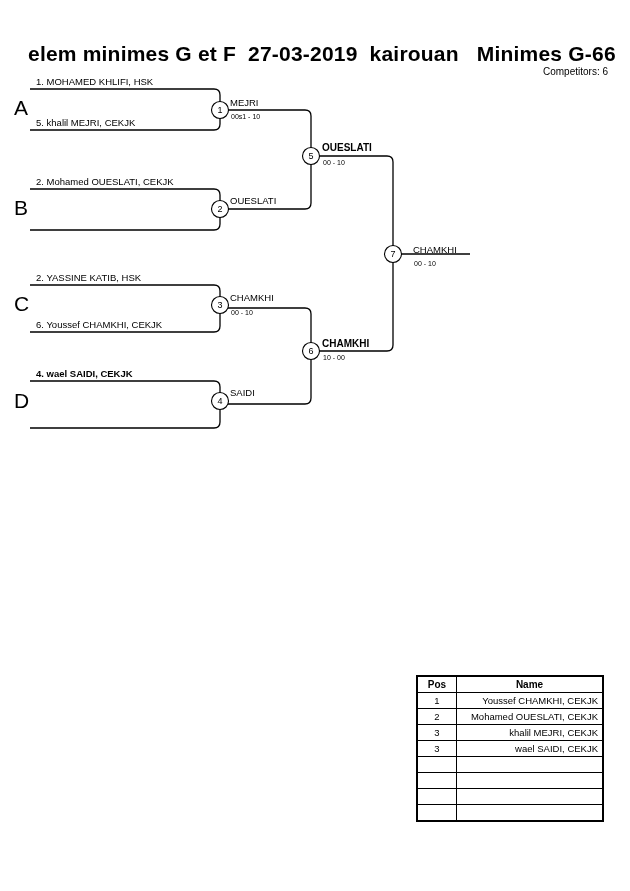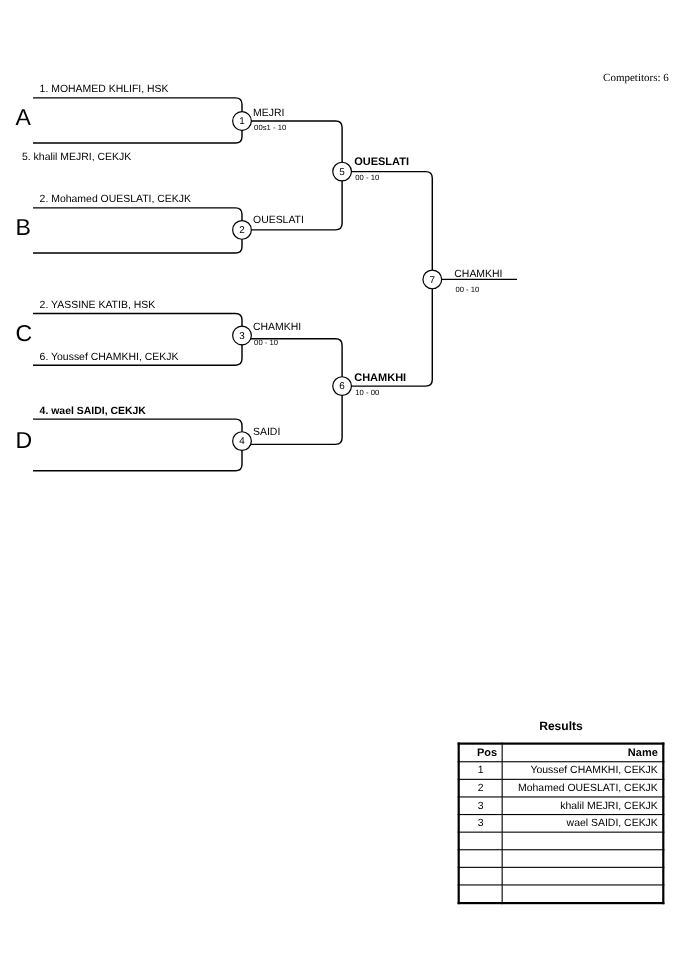--- a/index.html
+++ b/index.html
@@ -30,21 +30,20 @@
     letter-spacing: 0.2px;
     white-space: pre;
   }
   .competitors {
     position: absolute;
     right: 22px;
     top: 66px;
     font-size: 10px;
     text-align: right;
     white-space: nowrap;
-    font-family: Liberation Serif, serif;
   }
 
   
   #bracket-lines {
     position: absolute;
     left: 0;
     top: 0;
     width: 630px;
     height: 460px;
   }
@@ -109,36 +108,37 @@
   #results-table th, #results-table td {
     border: 1px solid #000;
     height: 15px;
     font-size: 9.5px;
     font-weight: normal;
     padding: 0 4px;
     line-height: 1;
   }
   #results-table th {
     font-weight: bold;
-    text-align: right;
+    text-align: center;
     font-size: 10px;
   }
   #results-table td.pos {
     width: 30px;
     text-align: center;
   }
   #results-table td.name {
     text-align: right;
   }
 </style>
 </head>
 <body>
 
 <div id="page">
 
+  <div class="doc-title">elem minimes G et F  27-03-2019  kairouan   Minimes G-66</div>
   <div class="competitors">Competitors: 6</div>
 
   <svg id="bracket-lines" viewBox="0 0 630 460">
     <g fill="none" stroke="#000000" stroke-width="1.3" stroke-linecap="butt">
 
       <path d="M30,89 H214 Q220,89 220,95 V124 Q220,130 214,130 H30"></path>
 
       <path d="M30,189 H214 Q220,189 220,195 V224 Q220,230 214,230 H30"></path>
 
       <path d="M30,285 H214 Q220,285 220,291 V326 Q220,332 214,332 H30"></path>
@@ -165,21 +165,21 @@
       <circle cx="393" cy="254" r="8.5" fill="#ffffff" stroke="#000000" stroke-width="1.1"></circle>
     </g>
   </svg>
 
   <div class="grp-letter" style="left:14px; top:97px;">A</div>
   <div class="grp-letter" style="left:14px; top:197px;">B</div>
   <div class="grp-letter" style="left:14px; top:293px;">C</div>
   <div class="grp-letter" style="left:14px; top:390px;">D</div>
 
   <div class="seed-name" style="left:36px; top:77px;">1. MOHAMED KHLIFI, HSK</div>
-  <div class="seed-name" style="left:20px; top:118px;margin-top:20px;">5. khalil MEJRI, CEKJK</div>
+  <div class="seed-name" style="left:36px; top:118px;">5. khalil MEJRI, CEKJK</div>
   <div class="seed-name" style="left:36px; top:177px;">2. Mohamed OUESLATI, CEKJK</div>
   <div class="seed-name" style="left:36px; top:218px;"></div>
   <div class="seed-name" style="left:36px; top:273px;">2. YASSINE KATIB, HSK</div>
   <div class="seed-name" style="left:36px; top:320px;">6. Youssef CHAMKHI, CEKJK</div>
   <div class="seed-name" style="left:36px; top:369px;font-weight:bold;">4. wael SAIDI, CEKJK</div>
   <div class="seed-name" style="left:36px; top:416px;"></div>
 
   <div class="match-num" style="left:212px; top:106px;">1</div>
   <div class="match-num" style="left:212px; top:205px;">2</div>
   <div class="match-num" style="left:212px; top:301px;">3</div>
@@ -202,21 +202,20 @@
 
   <div class="win-name bold" style="left:322px; top:143px;">OUESLATI</div>
   <div class="win-score" style="left:323px; top:159px;">00 - 10</div>
 
   <div class="win-name bold" style="left:322px; top:339px;">CHAMKHI</div>
   <div class="win-score" style="left:323px; top:354px;">10 - 00</div>
 
   <div class="win-name" style="left:413px; top:245px;">CHAMKHI</div>
   <div class="win-score" style="left:414px; top:260px;">00 - 10</div>
 
-  <div class="results-title">Results</div>
   <table id="results-table">
     <thead>
       <tr>
         <th class="pos" style="width:30px;">Pos</th>
         <th>Name</th>
       </tr>
     </thead>
     <tbody>
         <tr>
           <td class="pos">1</td>

